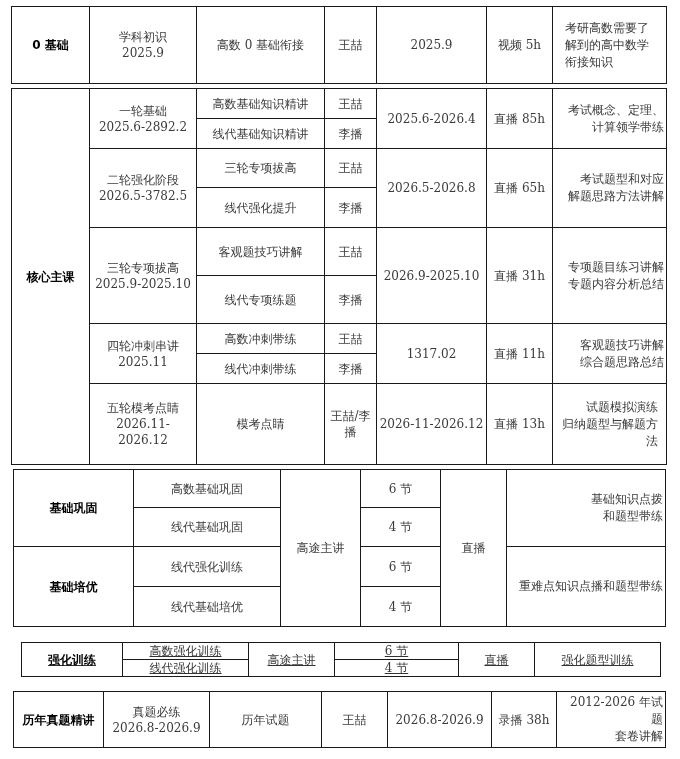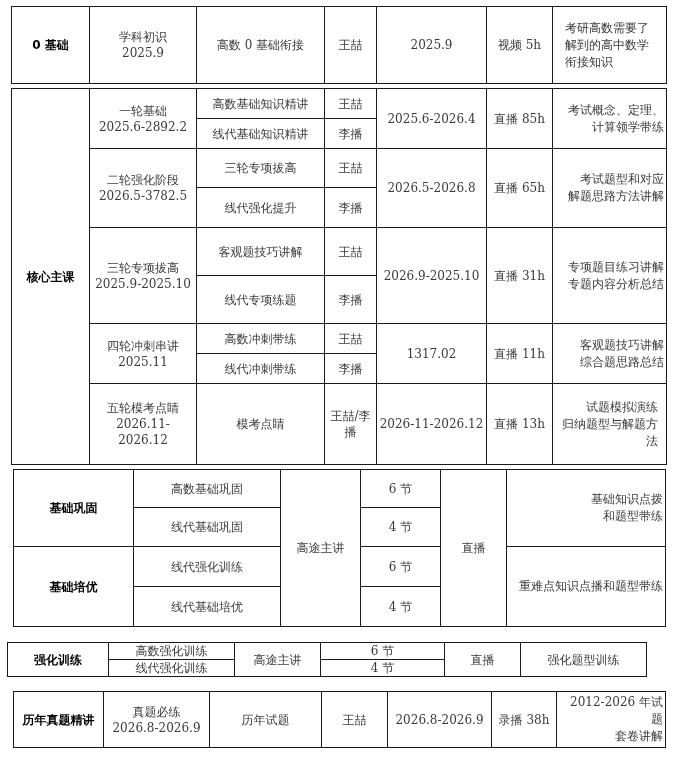--- a/index.html
+++ b/index.html
@@ -6,21 +6,21 @@
   body { width:680px; height:759px; position:relative; overflow:hidden;
          font-family:"DejaVu Serif","Liberation Serif",serif; color:#333; font-size:12px; }
   table { position:absolute; border-collapse:collapse; table-layout:fixed; }
   td { border:1px solid #1a1a1a; text-align:center; vertical-align:middle; padding:0 2px;
        line-height:16px; white-space:pre-line; font-size:12px; color:#3a3a3a; }
   td.cat { font-family:"DejaVu Sans","Liberation Sans",sans-serif; font-weight:bold; color:#000; font-size:12px; }
   td.desc { font-size:12px; line-height:17px;text-align:right; }
   #t1 { left:11px; top:6px; width:655px; height:78px; }
   #t2 { left:11px; top:88px; width:655px; height:366px; }
   #t3 { left:13px; top:469px; width:652px; height:158px; }
-  #t4 { left:7px; top:642px; width:639px; height:34px; }
+  #t4 { left:21px; top:642px; width:639px; height:34px;text-decoration:underline; }
   #t4 td { line-height:14px; padding:0; }
   #t5 { left:13px; top:691px; width:652px; height:57px; }
 </style>
 </head>
 <body>
 
 <table id="t1">
   <colgroup>
       <col style="width:78px">
       <col style="width:107px">

